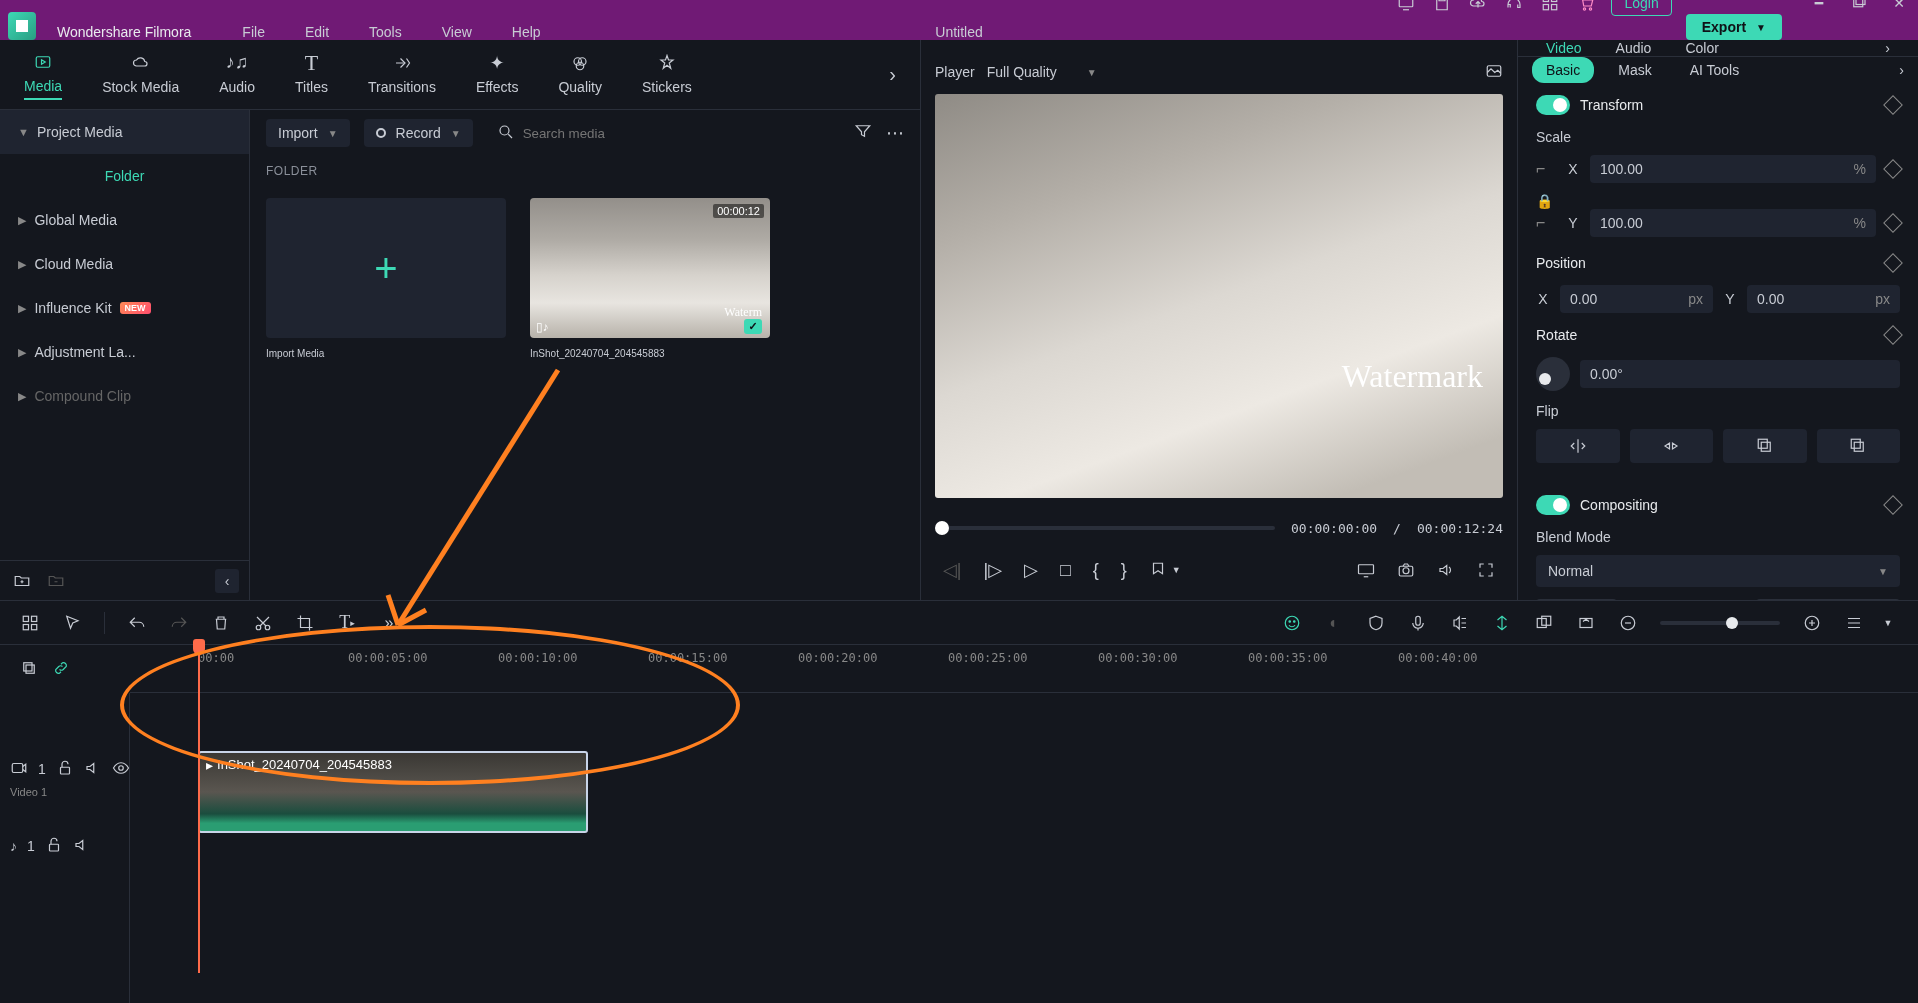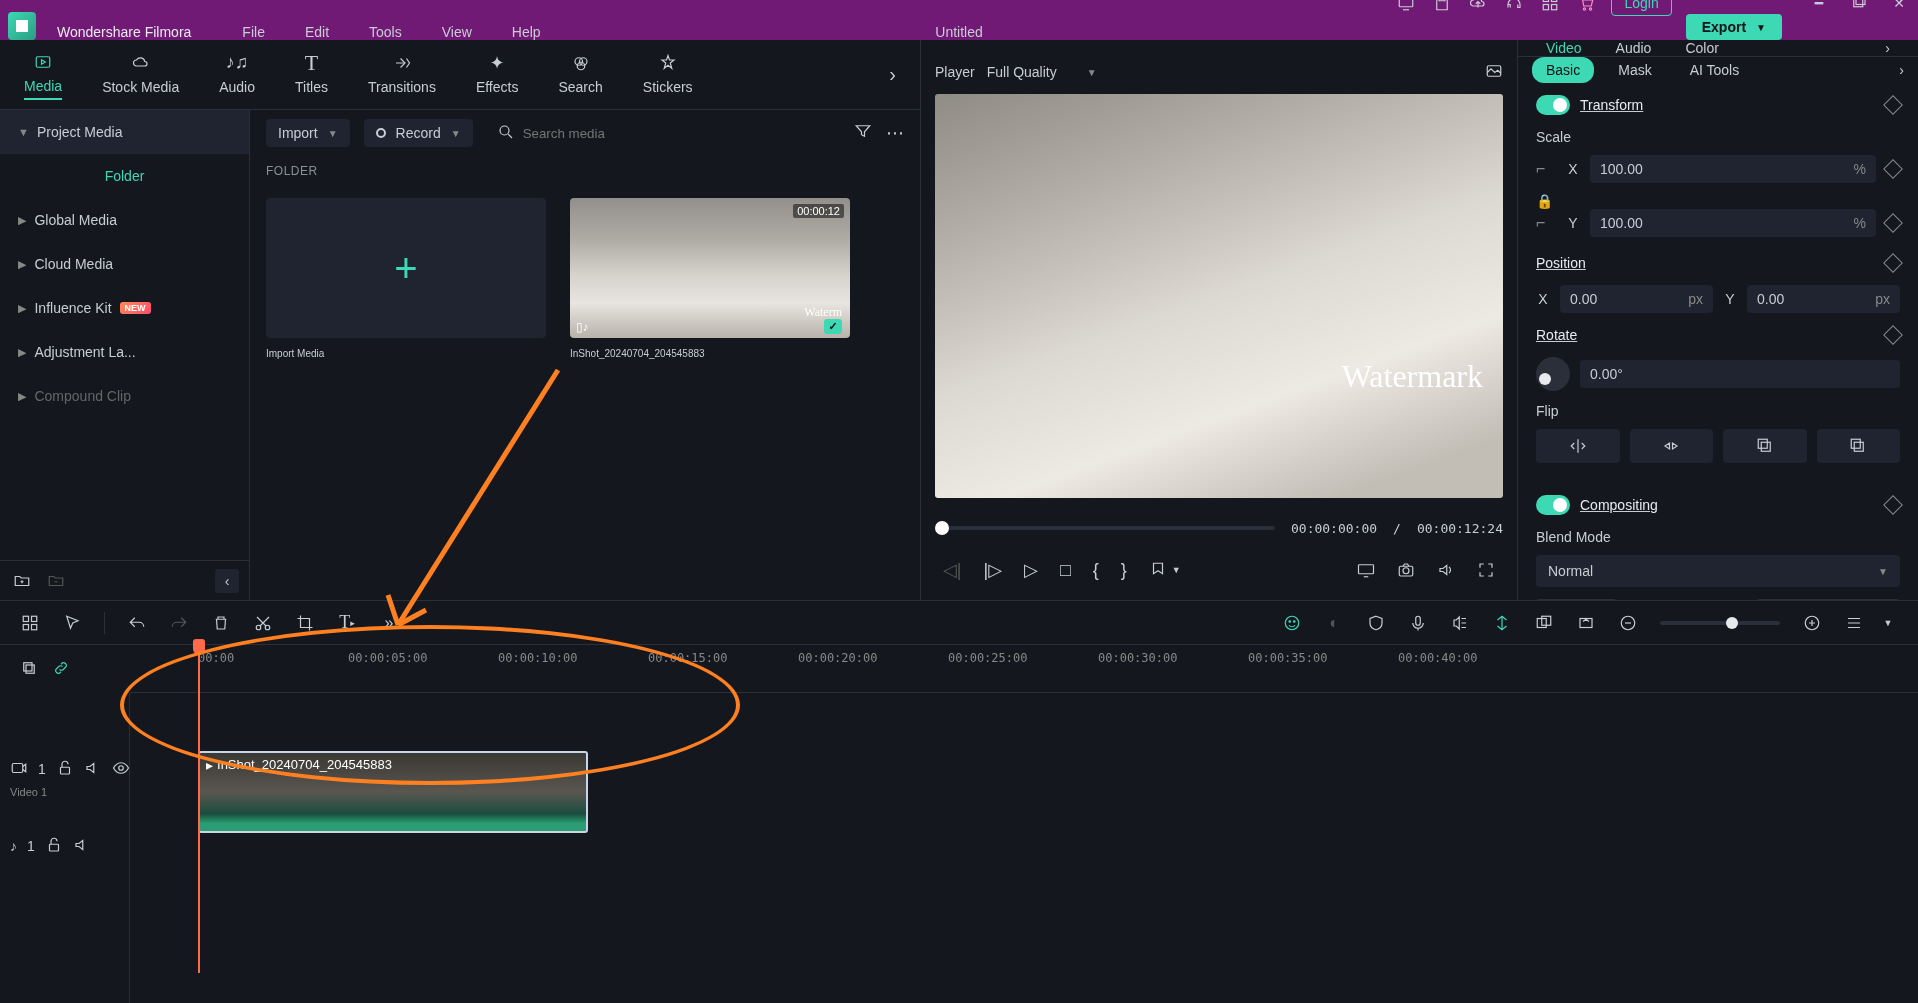--- a/index.html
+++ b/index.html
@@ -46,21 +46,21 @@
 .content { flex: 1; display: flex; flex-direction: column; }
 .content-bar { height: 46px; display: flex; align-items: center; padding: 0 16px; gap: 14px; justify-content: flex-end; }
 .dd { background: #1f2430; border-radius: 4px; padding: 6px 12px; display: flex; align-items: center; gap: 10px; cursor: pointer; }
 .dd .chev-d { font-size: 10px; color: #888; }
 .rec-dot { width: 10px; height: 10px; border-radius: 50%; border: 2px solid #c8ccd4; }
 .search-box { flex: 1; display: flex; align-items: center; gap: 8px; padding-left: 10px; }
 .search-box input { background: transparent; border: none; outline: none; color: #c8ccd4; flex: 1; }
 .content-bar .ib { cursor: pointer; color: #c8ccd4; font-size: 18px; }
 .folder-label { padding: 8px 16px; color: #8a8f99; font-size: 12px; letter-spacing: 0.5px; }
 .items { display: flex; gap: 24px; padding: 12px 16px; }
-.item-card { width: 280px; }
+.item-card { width: 240px; }
 .item-thumb { height: 140px; background: #1f2430; border-radius: 4px; display: flex; align-items: center; justify-content: center; position: relative; overflow: hidden; }
 .import-plus { color: #3dd9b5; font-size: 40px; font-weight: 300; }
 .item-label { margin-top: 10px; color: #c8ccd4; font-size: 10px; }
 .clip-thumb { background: linear-gradient(180deg, #938f8a 0%, #afaba5 30%, #d6d2cc 55%, #e8e5e0 75%, #b7b2aa 100%); }
 .clip-dur { position: absolute; top: 6px; right: 6px; font-size: 11px; color: #fff; background: rgba(0,0,0,0.5); padding: 1px 4px; border-radius: 2px; }
 .clip-wm { position: absolute; bottom: 18px; right: 8px; color: #fff; font-size: 12px; font-family: serif; }
 .clip-check { position: absolute; bottom: 4px; right: 8px; background: #3dd9b5; color: #0f1217; width: 18px; height: 15px; border-radius: 3px; display: flex; align-items: center; justify-content: center; font-size: 11px; font-weight: bold; }
 .clip-badge { position: absolute; bottom: 4px; left: 6px; color: #fff; font-size: 12px; }
 
 
@@ -81,21 +81,21 @@
 .col-right { width: 400px; background: #14171e; display: flex; flex-direction: column; overflow-y: auto; }
 .insp-tabs { height: 46px; display: flex; align-items: center; gap: 34px; padding: 0 28px; border-bottom: 1px solid #2a2f3a; }
 .insp-tabs span { cursor: pointer; color: #c8ccd4; }
 .insp-tabs span.active { color: #3dd9b5; }
 .insp-tabs .more { margin-left: auto; }
 .insp-sub { height: 40px; display: flex; align-items: center; gap: 10px; padding: 0 14px; }
 .insp-sub .sbtn { padding: 5px 14px; border-radius: 12px; cursor: pointer; color: #c8ccd4; }
 .insp-sub .sbtn.active { background: #3dd9b5; color: #0f1217; font-weight: 500; }
 .insp-sub .more2 { margin-left: auto; cursor: pointer; }
 .section { padding: 12px 18px; }
-.sec-head { display: flex; align-items: center; gap: 10px; margin-bottom: 14px; text-decoration: underline; }
+.sec-head { display: flex; align-items: center; gap: 10px; margin-bottom: 14px; }
 .toggle { width: 34px; height: 20px; background: #3dd9b5; border-radius: 10px; position: relative; cursor: pointer; }
 .toggle::after { content: ''; width: 14px; height: 14px; background: #fff; border-radius: 50%; position: absolute; right: 3px; top: 3px; }
 .sec-title { font-weight: 500; color: #e8eaed; }
 .keyf { margin-left: auto; width: 14px; height: 14px; border: 1px solid #888; transform: rotate(45deg); cursor: pointer; }
 .prop-label { color: #c8ccd4; margin: 12px 0 10px; }
 .prop-row { display: flex; align-items: center; gap: 10px; margin-bottom: 10px; }
 .axis-icon { width: 20px; color: #888; font-size: 16px; display: flex; }
 .axis-l { width: 14px; text-align: center; color: #c8ccd4; }
 .num-in { background: #1f2430; border-radius: 4px; padding: 6px 10px; flex: 1; color: #c8ccd4; display: flex; justify-content: space-between; }
 .num-in .unit { color: #888; }
@@ -259,21 +259,21 @@
           <span>Effects</span>
         </div>
       <div class="tab-item">
           <span class="ti-icon">
             <svg class="icon" viewBox="0 0 24 24">
               <circle cx="9" cy="10" r="5"></circle>
               <circle cx="15" cy="10" r="5"></circle>
               <circle cx="12" cy="16" r="5"></circle>
             </svg>
           </span>
-          <span>Search</span>
+          <span>Quality</span>
         </div>
       <div class="tab-item">
           <span class="ti-icon">
             <svg class="icon" viewBox="0 0 24 24">
               <path d="M12 2l2 6h6l-5 4 2 7-5-4-5 4 2-7-5-4h6z"></path>
             </svg>
           </span>
           <span>Stickers</span>
         </div>
       <span class="tab-more">›</span>

